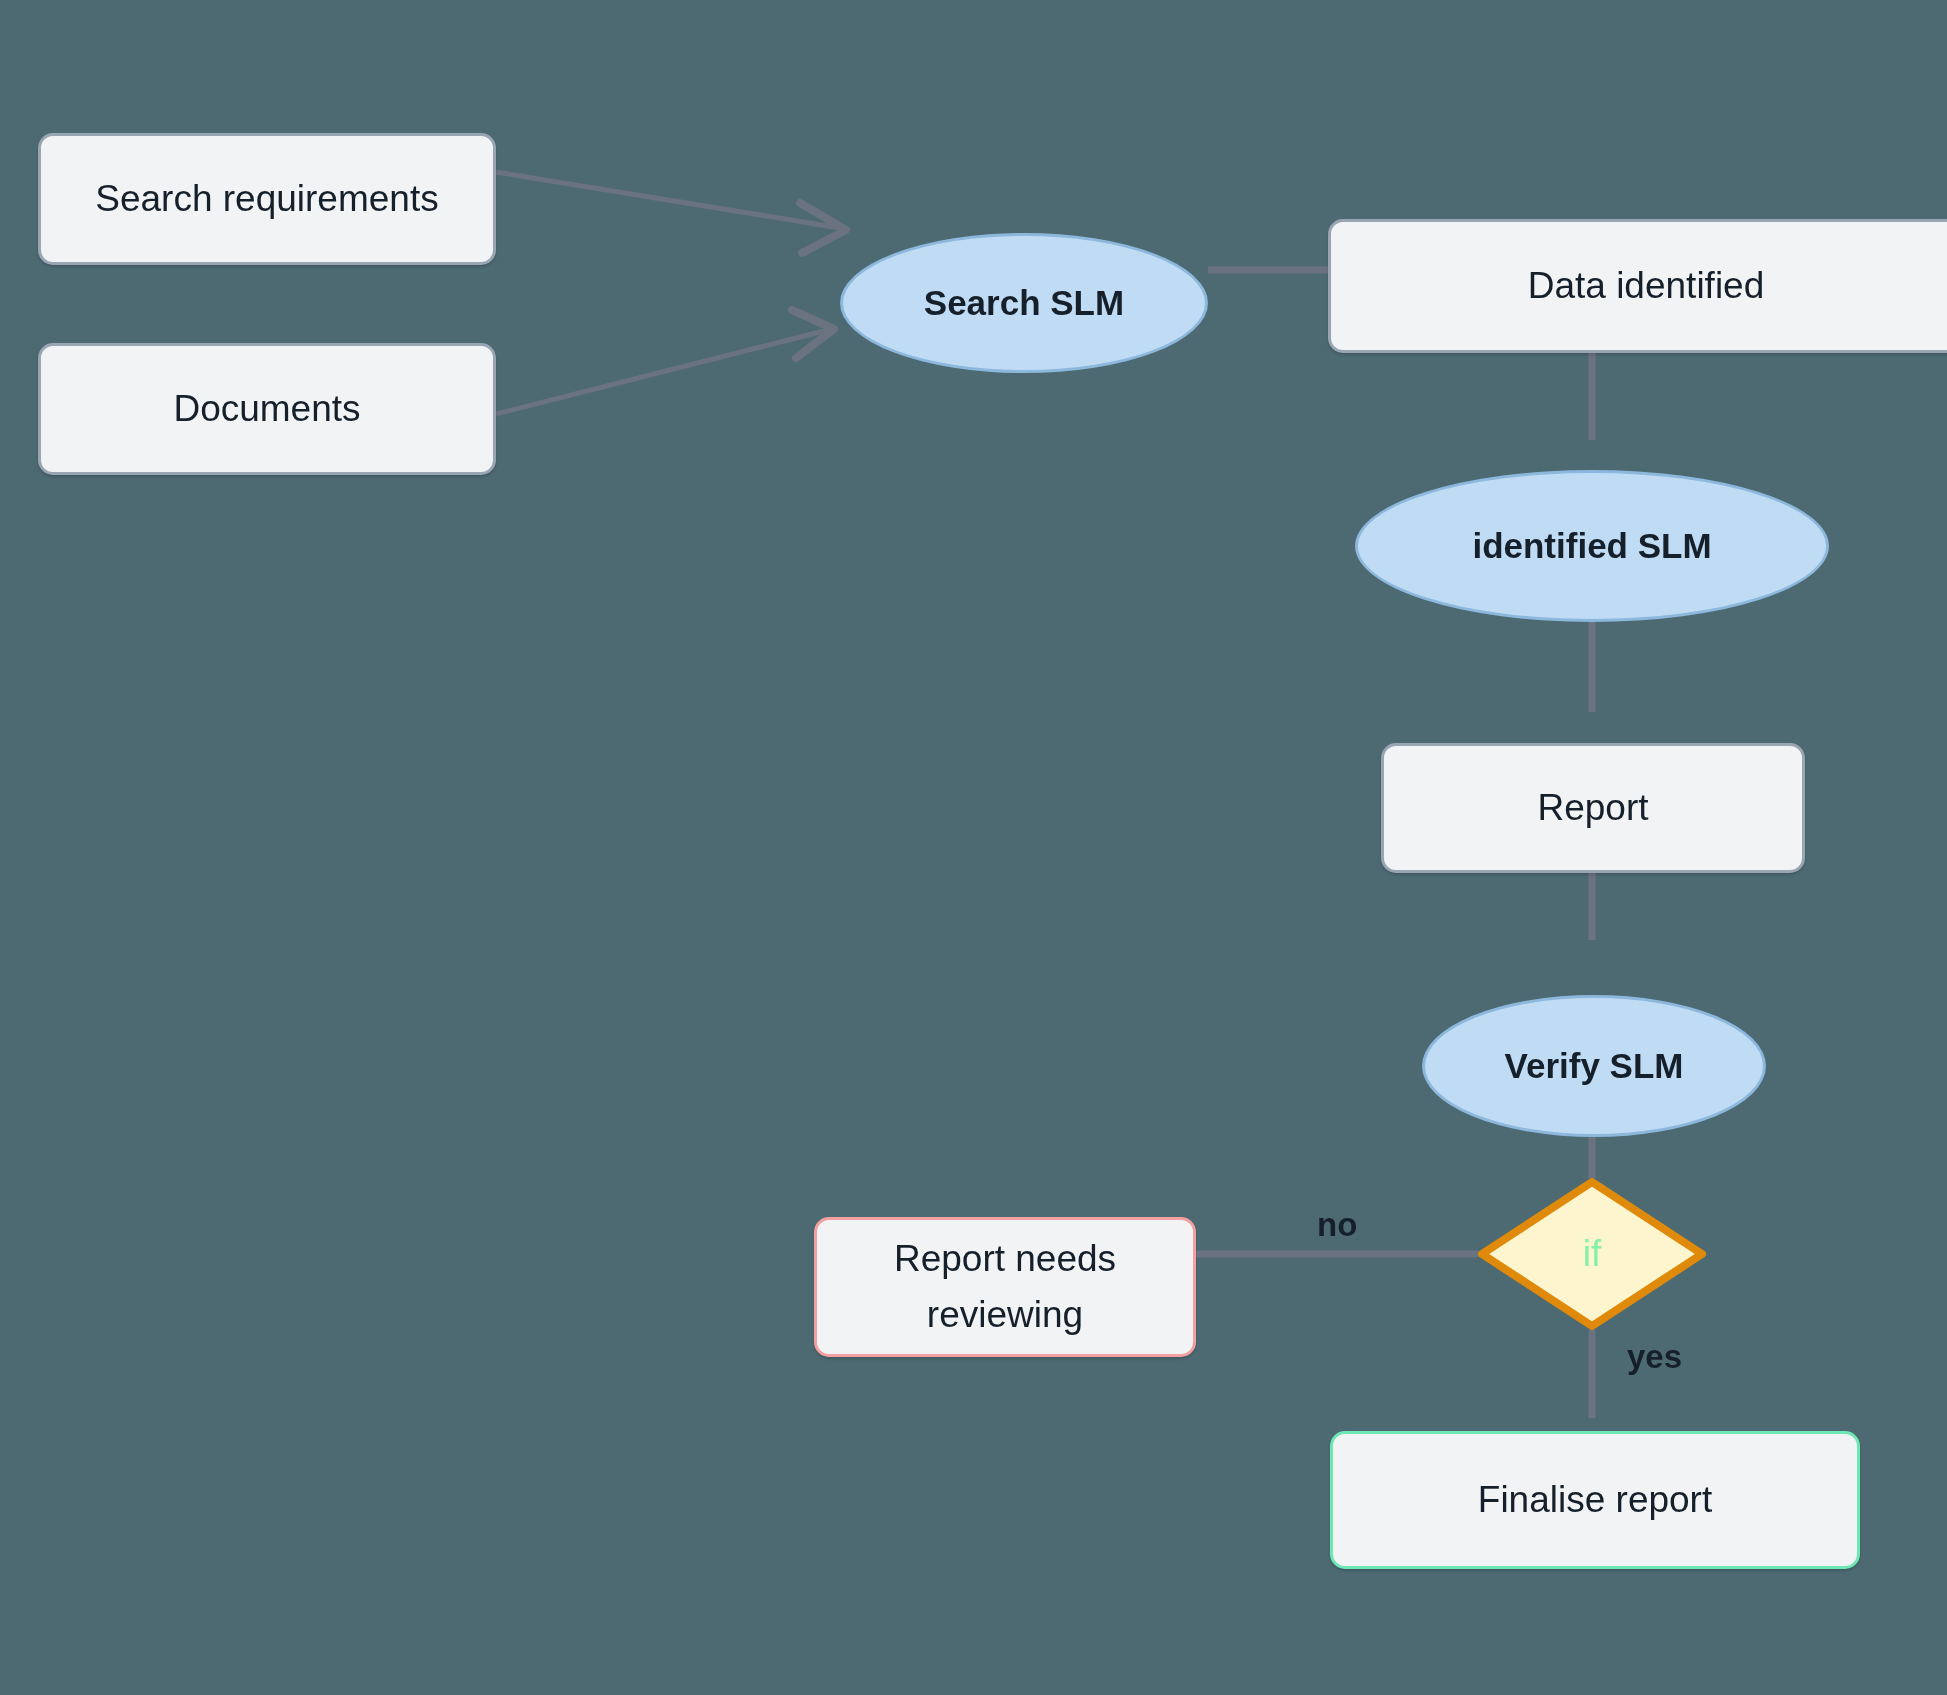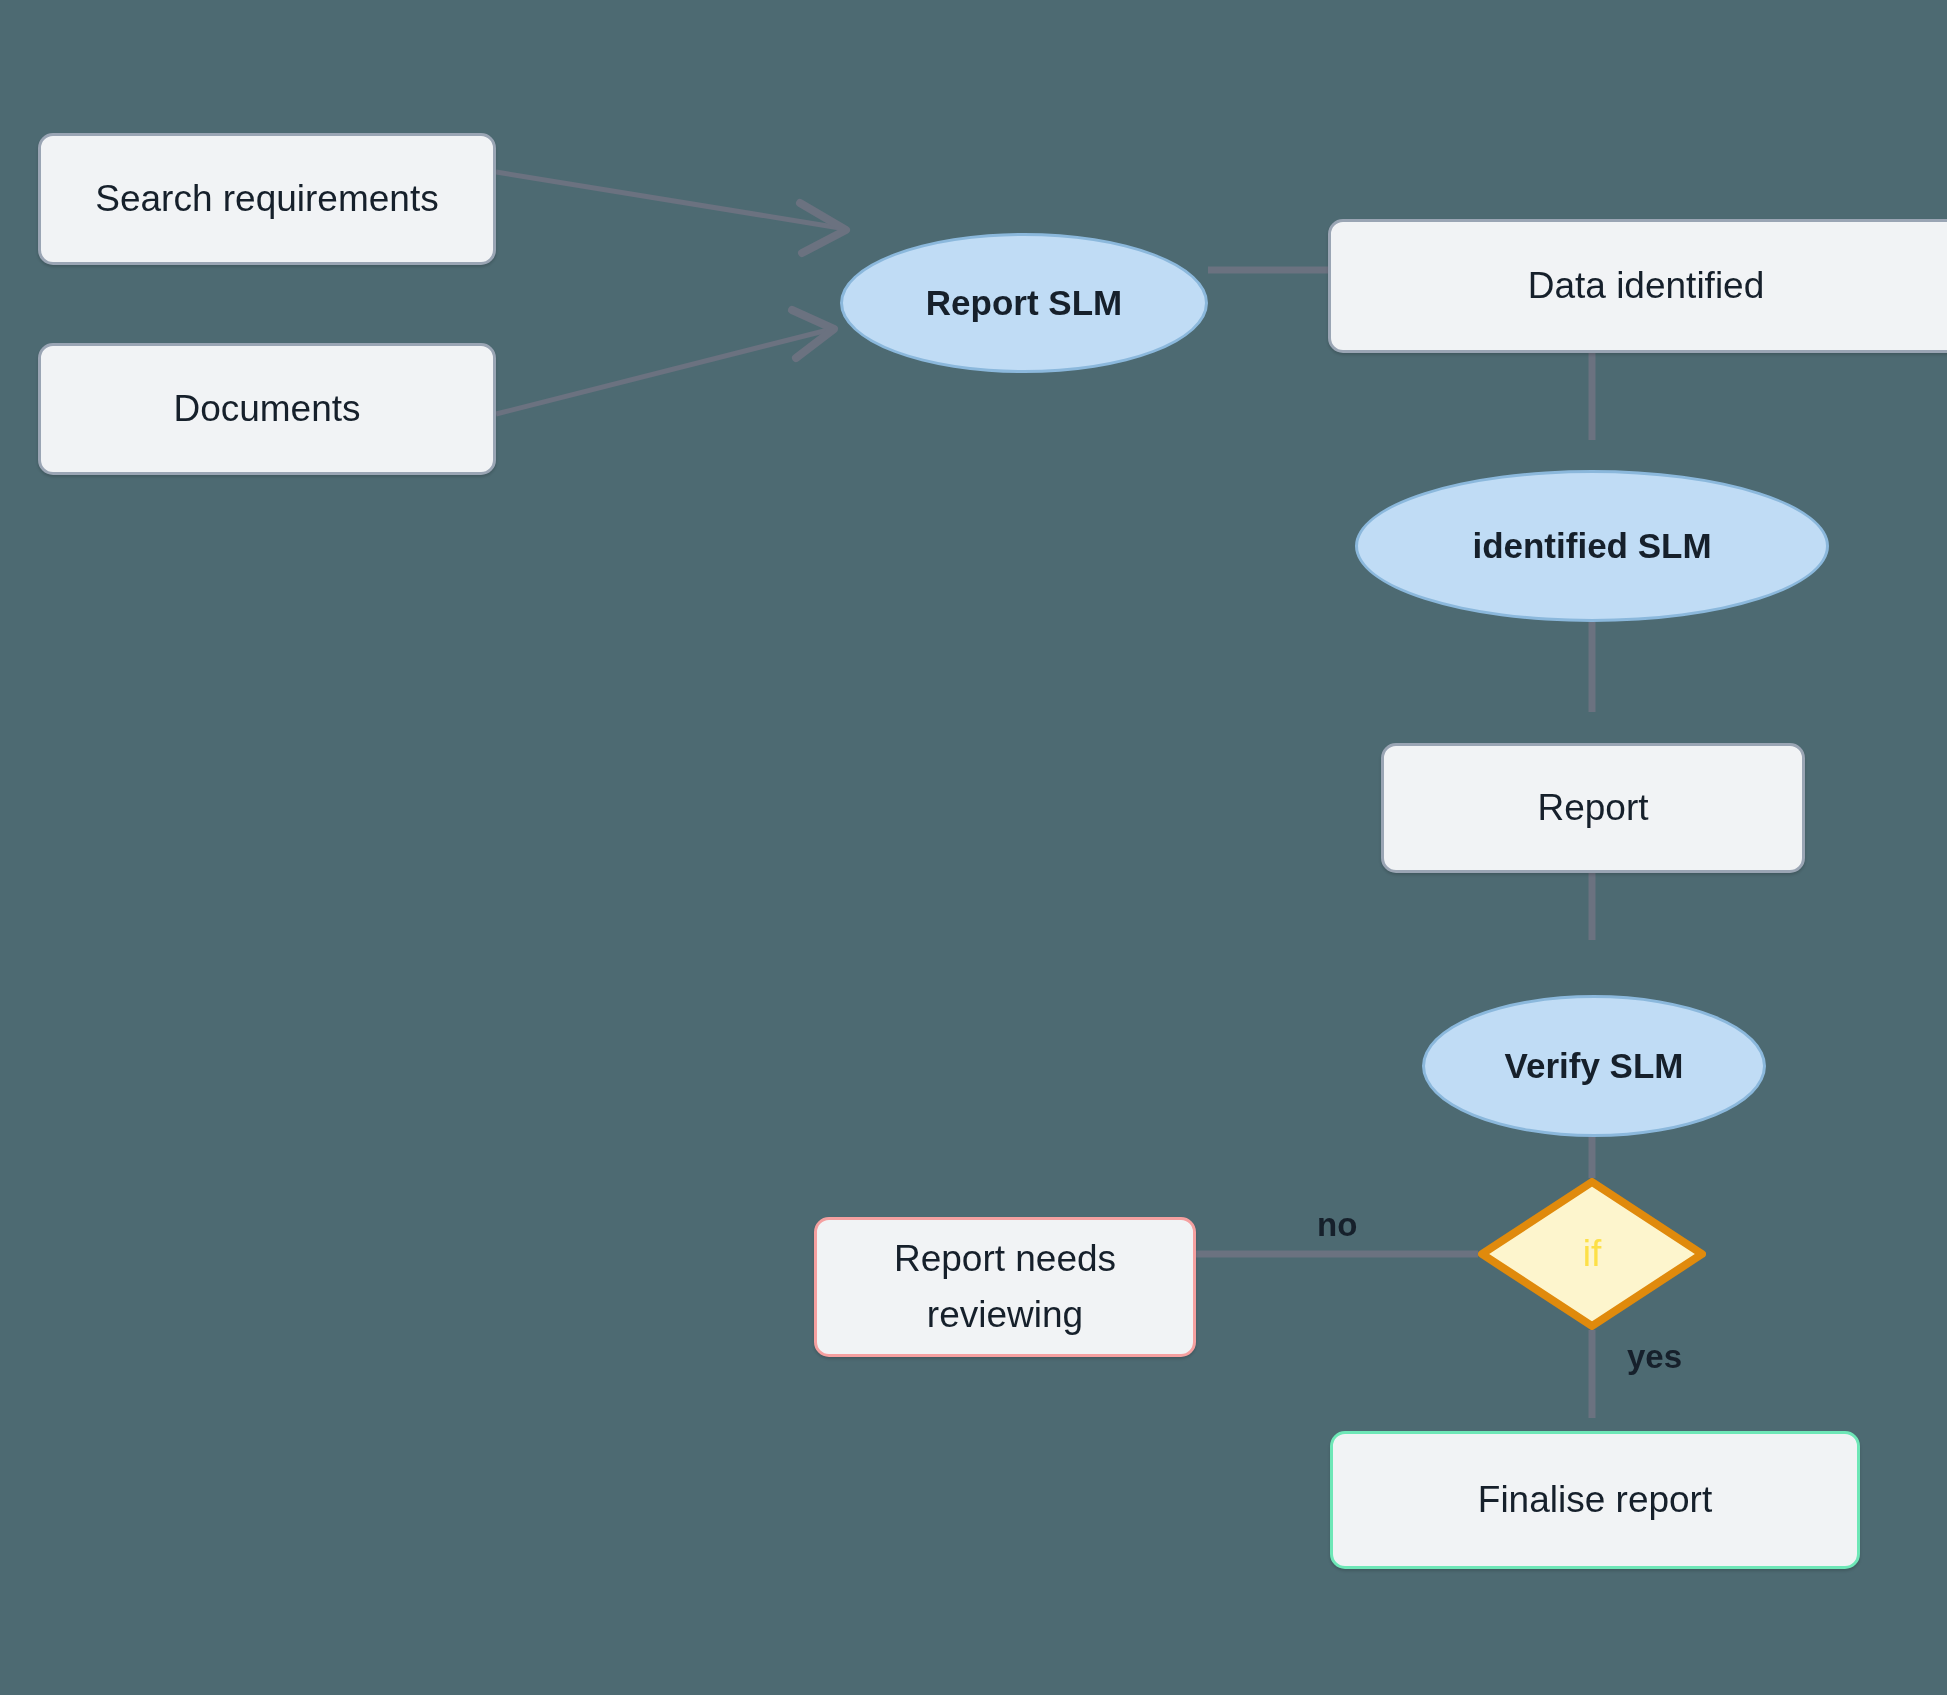--- a/index.html
+++ b/index.html
@@ -63,21 +63,21 @@
     justify-content: center;
   }
   .diamond-shape {
     position: absolute;
     left: 0; top: 0;
     width: 100%;
     height: 100%;
   }
   .diamond-label {
     position: relative;
-    color: #fde047;
+    color: #86efac;
     font-size: 37px;
     font-weight: 400;
     z-index: 2;
   }
 
   
   .edge-label {
     position: absolute;
     color: #16202b;
     font-size: 33px;
@@ -133,21 +133,21 @@
 
   <div class="node rect" style="left:38px; top:100px; width:458px; height:132px;">
     <span>Search requirements</span>
   </div>
 
   <div class="node rect" style="left:38px; top:310px; width:458px; height:132px;">
     <span>Documents</span>
   </div>
 
   <div class="node ellipse" style="left:840px; top:200px; width:368px; height:140px;">
-    <span>Report SLM</span>
+    <span>Search SLM</span>
   </div>
 
   <div class="node rect" style="left:1328px; top:186px; width:636px; height:134px;">
     <span>Data identified</span>
   </div>
 
   <div class="node ellipse" style="left:1355px; top:437px; width:474px; height:152px; flex-direction:column;">
     <span>identified SLM</span>
   </div>
 

